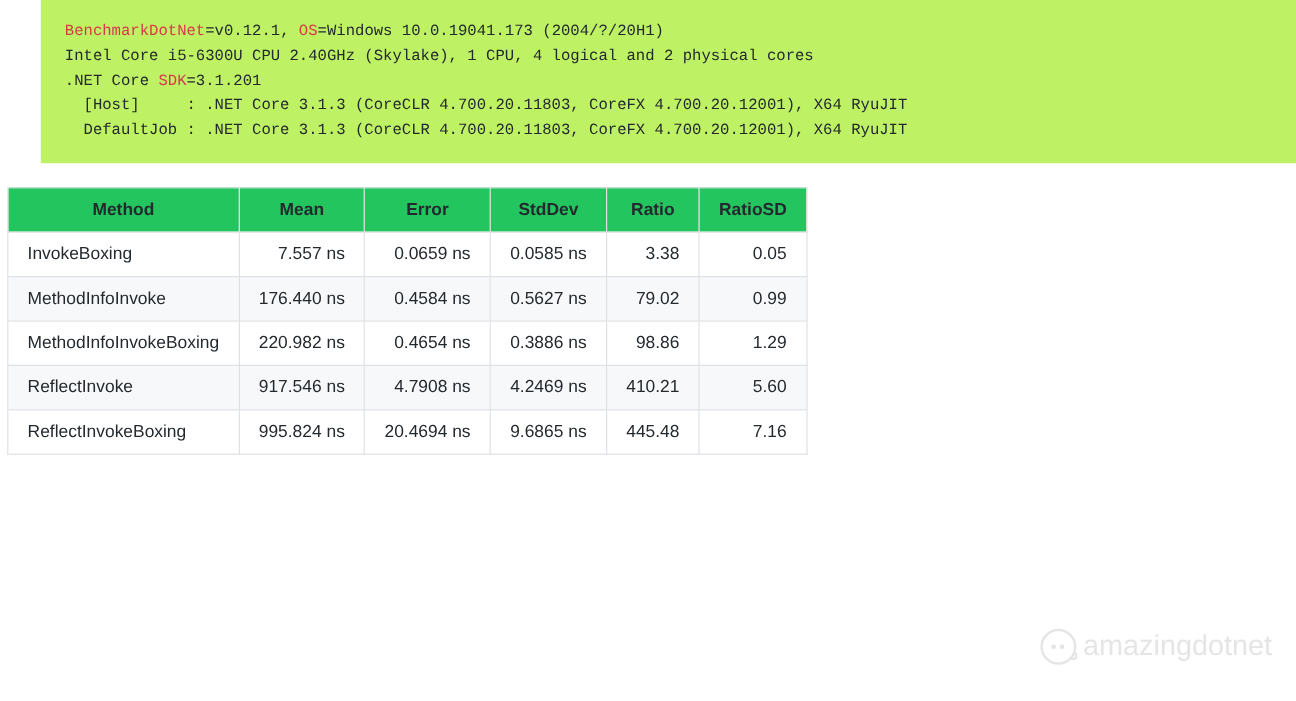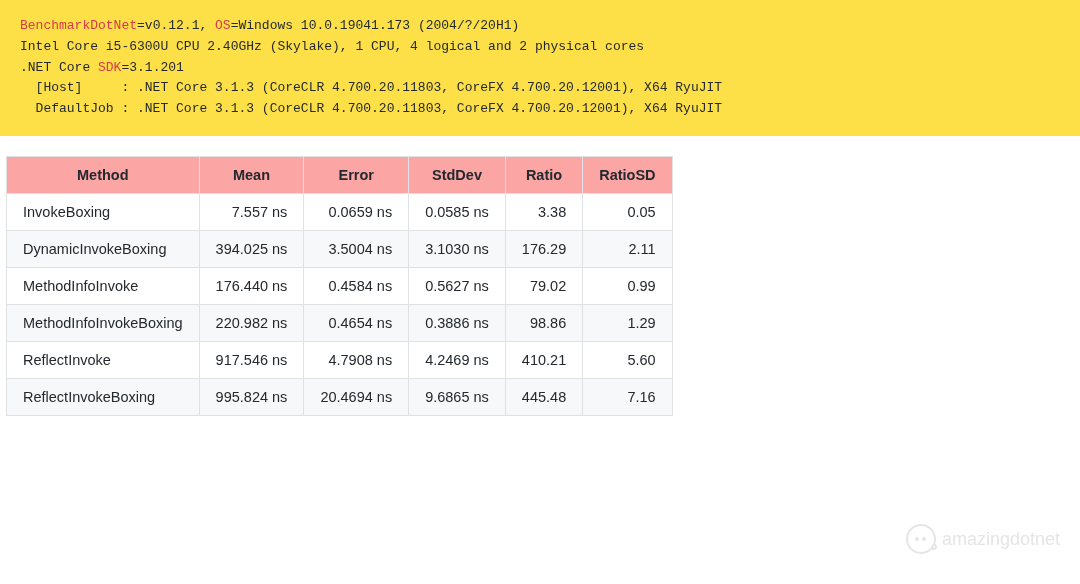--- a/index.html
+++ b/index.html
@@ -8,66 +8,67 @@
       padding: 0;
     }
     body {
       font-family: -apple-system, BlinkMacSystemFont, "Segoe UI", Helvetica, Arial, sans-serif;
       background: #ffffff;
       width: 1080px;
       height: 584px;
       position: relative;
     }
     .code-block {
-      background: #fde047;
+      background: #bef264;
       padding: 16px 20px;
       font-family: "SFMono-Regular", Consolas, "Liberation Mono", Menlo, monospace;
       font-size: 13px;
       line-height: 1.6;
       color: #24292e;
       white-space: pre;
       margin-bottom: 20px;
+      margin-left: 34px;
     }
     .kw-red { color: #d73a49; }
     .plain { color: #24292e; }
 
     .bench-table {
       border-collapse: collapse;
       font-size: 14.5px;
       color: #24292e;
       margin-left: 6px;
     }
     .bench-table th, .bench-table td {
       border: 1px solid #dfe2e5;
       padding: 10px 16px;
       text-align: right;
     }
     .bench-table th {
       font-weight: 600;
-      background: #fca5a5;
+      background: #22c55e;
       text-align: center;
     }
     .bench-table th:first-child {
       text-align: center;
     }
     .bench-table td:first-child {
       text-align: left;
     }
     .bench-table tbody tr:nth-child(even) {
       background: #f6f8fa;
     }
 
     .watermark {
       position: absolute;
       right: 20px;
       bottom: 30px;
       display: flex;
       align-items: center;
       color: #e5e5e5;
-      font-size: 18px;
+      font-size: 24px;
       font-weight: 400;
       pointer-events: none;
     }
     .watermark .icon-circle {
       width: 30px;
       height: 30px;
       border: 2px solid #e5e5e5;
       border-radius: 50%;
       display: flex;
       align-items: center;
@@ -122,28 +123,20 @@
   <tbody id="table-body">
       <tr>
         <td>InvokeBoxing</td>
         <td>7.557 ns</td>
         <td>0.0659 ns</td>
         <td>0.0585 ns</td>
         <td>3.38</td>
         <td>0.05</td>
       </tr>
       <tr>
-        <td>DynamicInvokeBoxing</td>
-        <td>394.025 ns</td>
-        <td>3.5004 ns</td>
-        <td>3.1030 ns</td>
-        <td>176.29</td>
-        <td>2.11</td>
-      </tr>
-      <tr>
         <td>MethodInfoInvoke</td>
         <td>176.440 ns</td>
         <td>0.4584 ns</td>
         <td>0.5627 ns</td>
         <td>79.02</td>
         <td>0.99</td>
       </tr>
       <tr>
         <td>MethodInfoInvokeBoxing</td>
         <td>220.982 ns</td>

